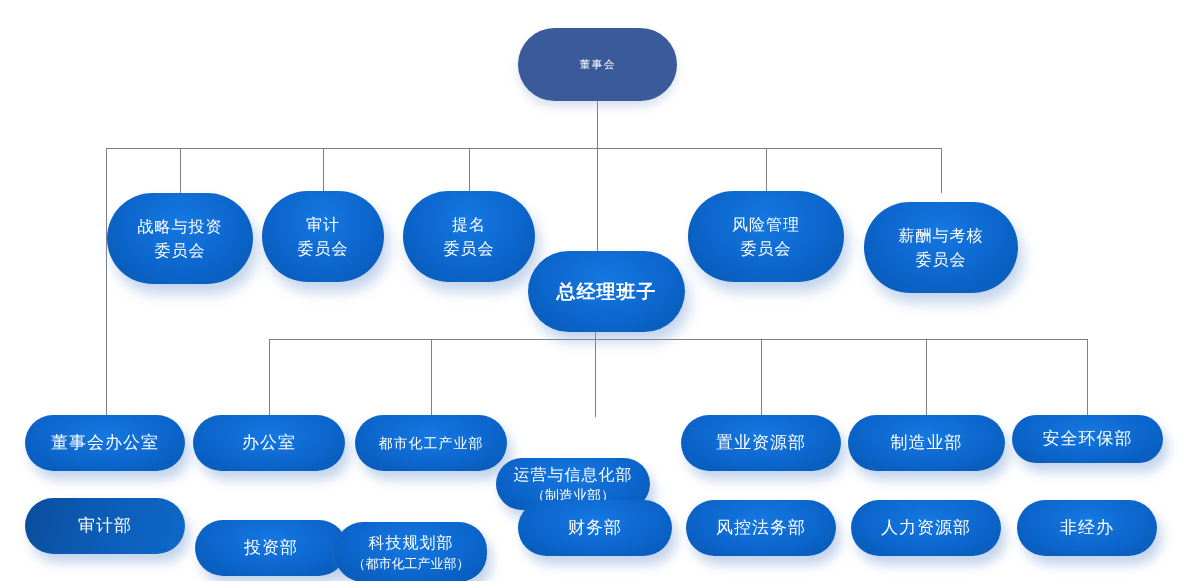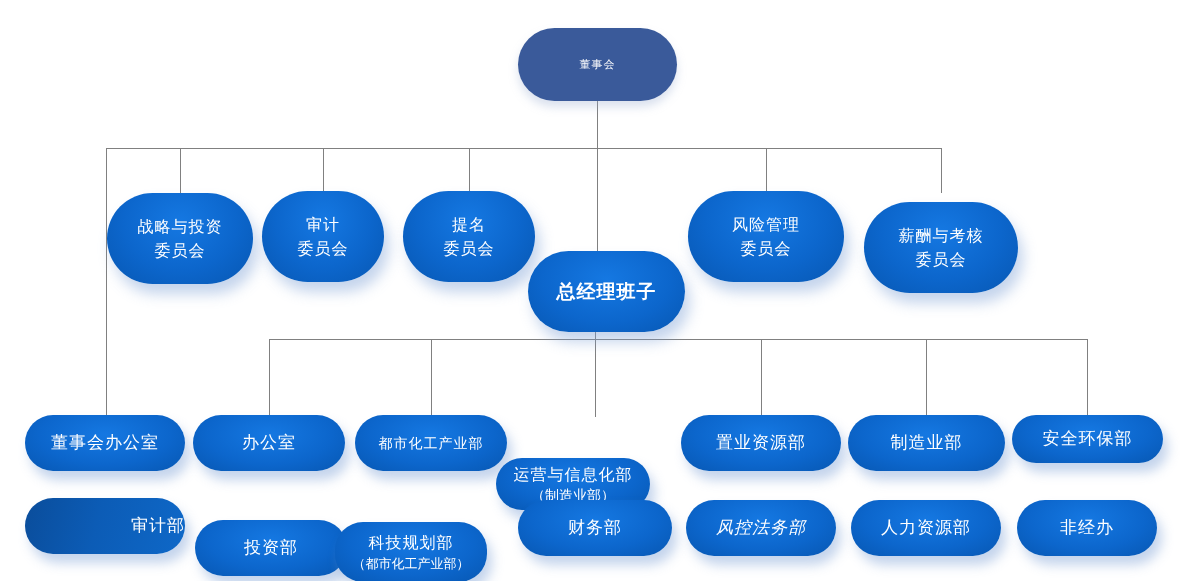--- a/index.html
+++ b/index.html
@@ -75,21 +75,20 @@
     font-size: 17px;
     box-shadow: 5px 9px 12px rgba(125,160,212,0.45);
   }
   .dept .sub { font-size: 14px; margin-top: 1px; }
   .dept .sub-small { font-size: 13px; letter-spacing: 0; margin-top: 1px; }
   .audit-dark {
     background: linear-gradient(105deg,
       var(--audit-dark, #0a4d9b) 0%,
       var(--audit-mid, #0c5cb6) 45%,
       var(--audit-bright, #0e68c8) 100%);
-    align-items: flex-end;
   }
   .sub:empty, .lbl:empty { display: none; }
 </style>
 </head>
 <body>
 
 <div id="canvas">
 
   <div class="vline" style="left:597px; top:100px; height:48px;"></div>
   <div class="hline" style="left:106px; top:148px; width:835px;"></div>
@@ -166,21 +165,21 @@
   <div class="node dept" style="left:195px; top:500px; width:152px; height:56px;margin-top:20px;">
     <span class="lbl">投资部</span>
   </div>
   <div class="node dept" style="left:335px; top:498px; width:152px; height:60px;margin-top:24px;">
     <span class="lbl" style="font-size:16px;">科技规划部</span>
     <span class="sub-small">（都市化工产业部）</span>
   </div>
   <div class="node dept" style="left:518px; top:500px; width:154px; height:56px;">
     <span class="lbl">财务部</span>
   </div>
-  <div class="node dept" style="left:686px; top:500px; width:150px; height:56px;font-style:italic;">
+  <div class="node dept" style="left:686px; top:500px; width:150px; height:56px;">
     <span class="lbl">风控法务部</span>
   </div>
   <div class="node dept" style="left:851px; top:500px; width:150px; height:56px;">
     <span class="lbl">人力资源部</span>
   </div>
   <div class="node dept" style="left:1017px; top:500px; width:140px; height:56px;">
     <span class="lbl">非经办</span>
   </div>
 
 </div>

